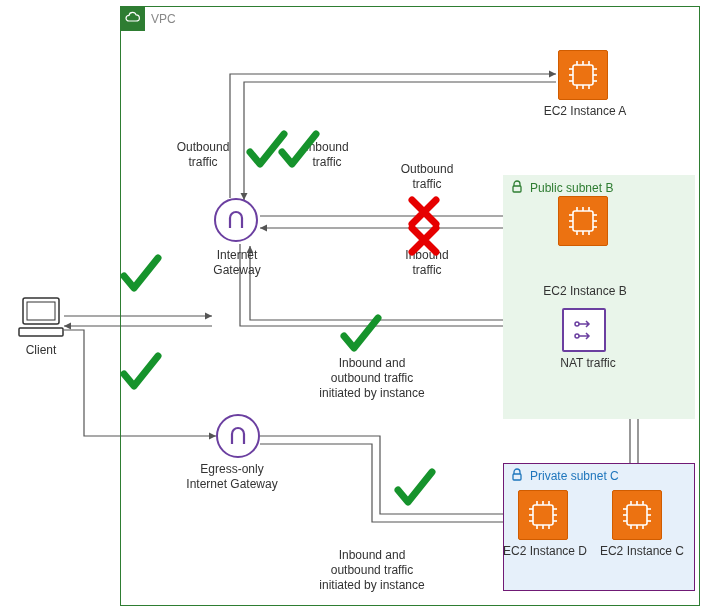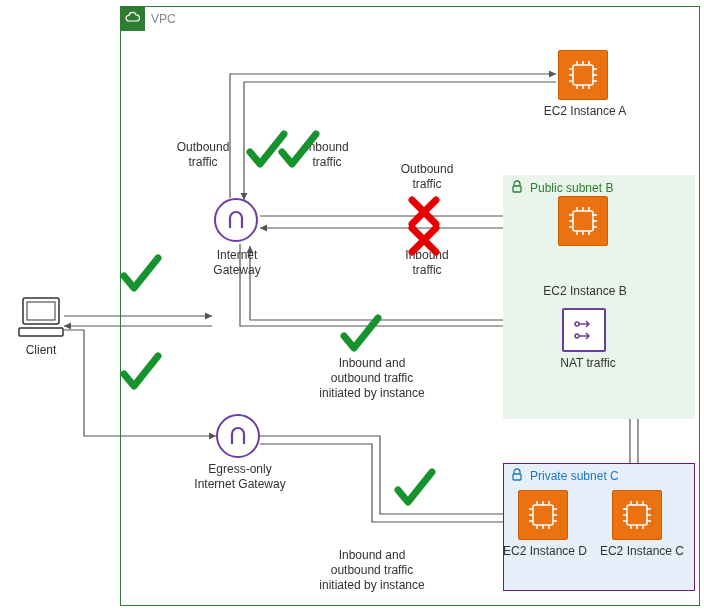--- a/index.html
+++ b/index.html
@@ -164,21 +164,21 @@
       <path d="M6 20V10a6 6 0 0112 0v10" fill="none" stroke="#6b3fa0" stroke-width="2.2"></path>
     </svg>
 </div>
 <span class="label" style="left:192px; top:248px; width:90px;">Internet Gateway</span>
 
 <div class="gateway-circle" style="left:216px; top:414px;">
   <svg width="24" height="24" viewBox="0 0 24 24">
       <path d="M6 20V10a6 6 0 0112 0v10" fill="none" stroke="#6b3fa0" stroke-width="2.2"></path>
     </svg>
 </div>
-<span class="label" style="left:192px; top:462px; width:96px; white-space:pre-line;">Egress-only
+<span class="label" style="left:184px; top:462px; width:96px; white-space:pre-line;">Egress-only
 Internet Gateway</span>
 
 <div class="nat-box" style="left:562px; top:308px;">
   <svg width="28" height="28" viewBox="0 0 28 28">
     <circle cx="7" cy="8" r="2" fill="none" stroke="#6b3fa0" stroke-width="1.5"></circle>
     <path d="M9 8h10m-3 -3l3 3-3 3" fill="none" stroke="#6b3fa0" stroke-width="1.5"></path>
     <circle cx="7" cy="20" r="2" fill="none" stroke="#6b3fa0" stroke-width="1.5"></circle>
     <path d="M9 20h10m-3 -3l3 3-3 3" fill="none" stroke="#6b3fa0" stroke-width="1.5"></path>
   </svg>
 </div>

